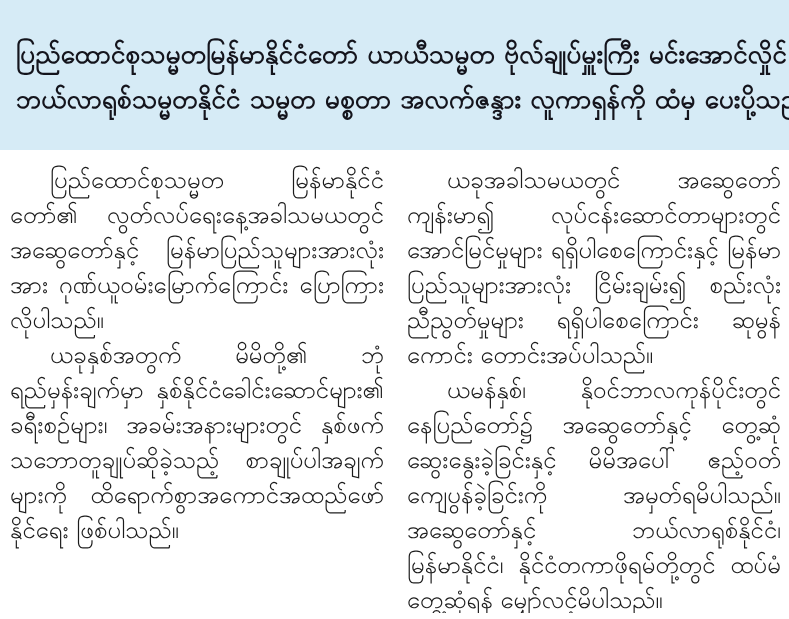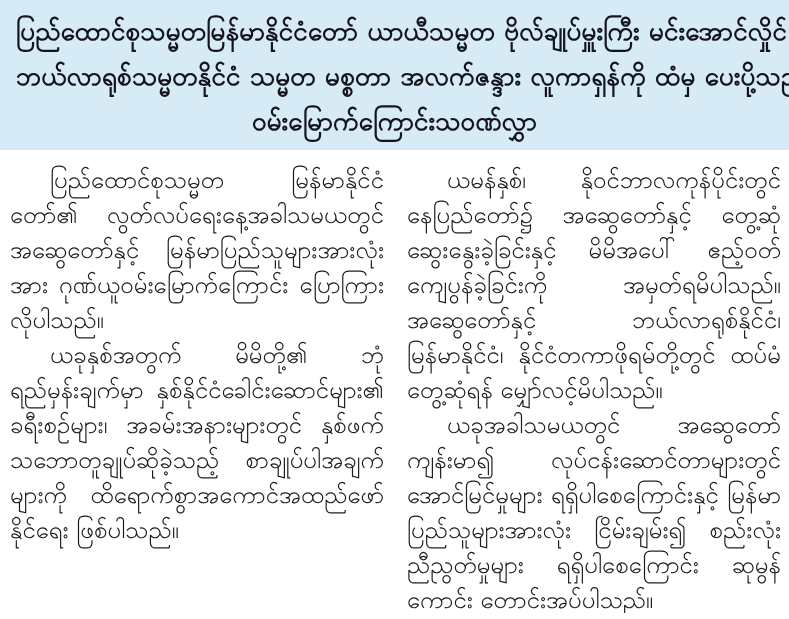--- a/index.html
+++ b/index.html
@@ -56,31 +56,30 @@
   }
 </style>
 </head>
 <body>
 
 <div class="page">
 
   <div class="header-band">
     <div class="header-line">ပြည်ထောင်စုသမ္မတမြန်မာနိုင်ငံတော် ယာယီသမ္မတ ဗိုလ်ချုပ်မှူးကြီး မင်းအောင်လှိုင် ထံသို့</div>
     <div class="header-line">ဘယ်လာရုစ်သမ္မတနိုင်ငံ သမ္မတ မစ္စတာ အလက်ဇန္ဒား လူကာရှန်ကို ထံမှ ပေးပို့သည့်</div>
-    <div class="header-line">ဝမ်းမြောက်ကြောင်းသဝဏ်လွှာ</div>
   </div>
 
   <div class="body-columns">
 
     <div class="column">
       <p>ပြည်ထောင်စုသမ္မတ မြန်မာနိုင်ငံတော်၏ လွတ်လပ်ရေးနေ့အခါသမယတွင် အဆွေတော်နှင့် မြန်မာပြည်သူများအားလုံးအား ဂုဏ်ယူဝမ်းမြောက်ကြောင်း ပြောကြားလိုပါသည်။</p>
       <p>ယခုနှစ်အတွက် မိမိတို့၏ ဘုံရည်မှန်းချက်မှာ နှစ်နိုင်ငံခေါင်းဆောင်များ၏ ခရီးစဉ်များ၊ အခမ်းအနားများတွင် နှစ်ဖက်သဘောတူချုပ်ဆိုခဲ့သည့် စာချုပ်ပါအချက်များကို ထိရောက်စွာအကောင်အထည်ဖော်နိုင်ရေး ဖြစ်ပါသည်။</p>
     </div>
 
     <div class="column">
+      <p>ယခုအခါသမယတွင် အဆွေတော်ကျန်းမာ၍ လုပ်ငန်းဆောင်တာများတွင် အောင်မြင်မှုများ ရရှိပါစေကြောင်းနှင့် မြန်မာပြည်သူများအားလုံး ငြိမ်းချမ်း၍ စည်းလုံးညီညွတ်မှုများ ရရှိပါစေကြောင်း ဆုမွန်ကောင်း တောင်းအပ်ပါသည်။</p>
       <p>ယမန်နှစ်၊ နိုဝင်ဘာလကုန်ပိုင်းတွင် နေပြည်တော်၌ အဆွေတော်နှင့် တွေ့ဆုံဆွေးနွေးခဲ့ခြင်းနှင့် မိမိအပေါ် ဧည့်ဝတ်ကျေပွန်ခဲ့ခြင်းကို အမှတ်ရမိပါသည်။ အဆွေတော်နှင့် ဘယ်လာရုစ်နိုင်ငံ၊ မြန်မာနိုင်ငံ၊ နိုင်ငံတကာဖိုရမ်တို့တွင် ထပ်မံ တွေ့ဆုံရန် မျှော်လင့်မိပါသည်။</p>
-      <p>ယခုအခါသမယတွင် အဆွေတော်ကျန်းမာ၍ လုပ်ငန်းဆောင်တာများတွင် အောင်မြင်မှုများ ရရှိပါစေကြောင်းနှင့် မြန်မာပြည်သူများအားလုံး ငြိမ်းချမ်း၍ စည်းလုံးညီညွတ်မှုများ ရရှိပါစေကြောင်း ဆုမွန်ကောင်း တောင်းအပ်ပါသည်။</p>
 
     </div>
 
   </div>
 
 </div>
 
 </body></html>

